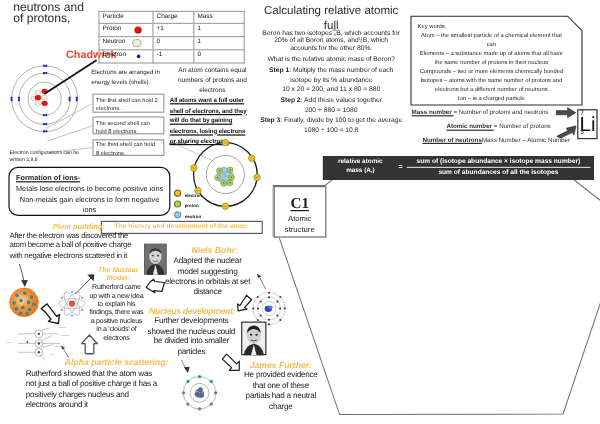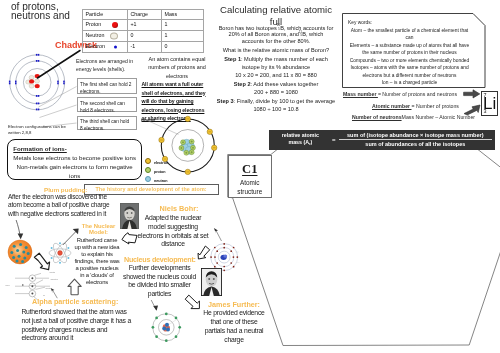--- a/index.html
+++ b/index.html
@@ -73,37 +73,37 @@
   .iso .isonum span{display:block;}
 
   #bohr-legend{left:145px;top:158px;font-size:3.7px;line-height:7px;font-weight:bold;color:#111;}
   #bohr-legend .lg{display:inline-block;width:4.4px;height:4.4px;border-radius:50%;
       border:0.5px solid;margin-right:2.5px;vertical-align:-0.6px;}
 
   
   #history-banner{left:83.5px;top:183.6px;width:135.2px;height:11.2px;border:0.9px solid #5c5c5c;
      box-sizing:border-box;color:#f6c05a;font-size:5.4px;line-height:9.6px;text-align:center;
      font-weight:bold;letter-spacing:0.1px;background:#fff;}
-  .amber{color:#f6bb52;font-weight:bold;}
+  .amber{color:#f6bb52;font-weight:bold;font-style:italic;}
   .hist{color:#1c1c1c;letter-spacing:-0.22px;}
 
   
   #ions-box{left:7.3px;top:139px;width:134.7px;height:41px;border:1.1px solid #111;
      border-radius:8px;box-sizing:border-box;padding:3.5px 5px 0;font-size:6.1px;
      line-height:9.1px;text-align:center;color:#1c1c1c;}
   #ions-box > div:first-child{text-align:left;font-weight:bold;text-decoration:underline;
      text-underline-offset:1px;}
 
 </style>
 </head>
 <body>
 
 <div class="abs" id="intro-heading">
+  <div>neutrons and</div>
   <div>of protons,</div>
-  <div>neutrons and</div>
 </div>
 
 <div class="abs" id="nucleus-label">Chadwick</div>
 
 <svg class="abs" id="shell-atom" style="left:5px;top:50px;width:68px;height:68px" viewBox="0 0 68 68">
   <g fill="none" stroke="#7d8697" stroke-width="0.55">
     <circle cx="32.2" cy="32.3" r="27.5"></circle>
     <circle cx="32.2" cy="32.3" r="21.4"></circle>
     <circle cx="32.2" cy="32.3" r="13.8"></circle>
   </g>
@@ -483,24 +483,24 @@
 
 <div class="abs amber" style="left:44px;top:185.5px;font-size:6.2px">Plum pudding:</div>
 <div class="abs hist" style="left:8px;top:192.5px;width:107px;font-size:6.5px;line-height:8.6px;text-align:left">After the electron was discovered the atom become a ball of positive charge with negative electrons scattered in it</div>
 
 <div class="abs amber" style="left:80px;top:222.5px;width:37px;font-size:5.9px;text-align:center;line-height:6.5px">The Nuclear Model:</div>
 <div class="abs hist" style="left:74px;top:236.5px;width:46px;font-size:5.9px;line-height:7.1px;text-align:center">Rutherford came up with a new idea to explain his findings, there was a positive nucleus in a 'clouds' of electrons</div>
 
 <div class="abs amber" style="left:145px;top:203.5px;width:68px;font-size:7.3px;text-align:center">Niels Bohr:</div>
 <div class="abs hist" style="left:137px;top:214px;width:72px;font-size:6.8px;line-height:8.8px;text-align:center">Adapted the nuclear model suggesting electrons in orbitals at set distance</div>
 
-<div class="abs amber" style="left:124px;top:254.5px;width:72px;font-size:7.2px;text-align:left;white-space:nowrap;letter-spacing:-0.25px">Nucleus development:</div>
+<div class="abs amber" style="left:124px;top:254.5px;width:72px;font-size:7.2px;text-align:right;white-space:nowrap;letter-spacing:-0.25px">Nucleus development:</div>
 <div class="abs hist" style="left:121px;top:264px;width:77px;font-size:6.8px;line-height:8.7px;text-align:center">Further developments showed the nucleus could be divided into smaller particles</div>
 
-<div class="abs amber" style="left:32px;top:296.5px;font-size:7.2px">Alpha particle scattering:</div>
+<div class="abs amber" style="left:54px;top:296.5px;font-size:7.2px">Alpha particle scattering:</div>
 <div class="abs hist" style="left:21.4px;top:308px;width:113px;font-size:6.8px;line-height:8.8px;text-align:left">Rutherford showed that the atom was not just a ball of positive charge it has a positively charges nucleus and electrons around it</div>
 
 <div class="abs amber" style="left:201px;top:299.5px;width:66px;font-size:7.2px;text-align:center;white-space:nowrap">James Further:</div>
 <div class="abs hist" style="left:200px;top:307.5px;width:68px;font-size:6.8px;line-height:9.3px;text-align:center">He provided evidence that one of these partials had a neutral charge</div>
 
 <div class="abs" id="ions-box">
   <div>Formation of ions-</div>
   <div>Metals lose electrons to become positive ions</div>
   <div>Non-metals gain electrons to form negative ions</div>
 </div>

